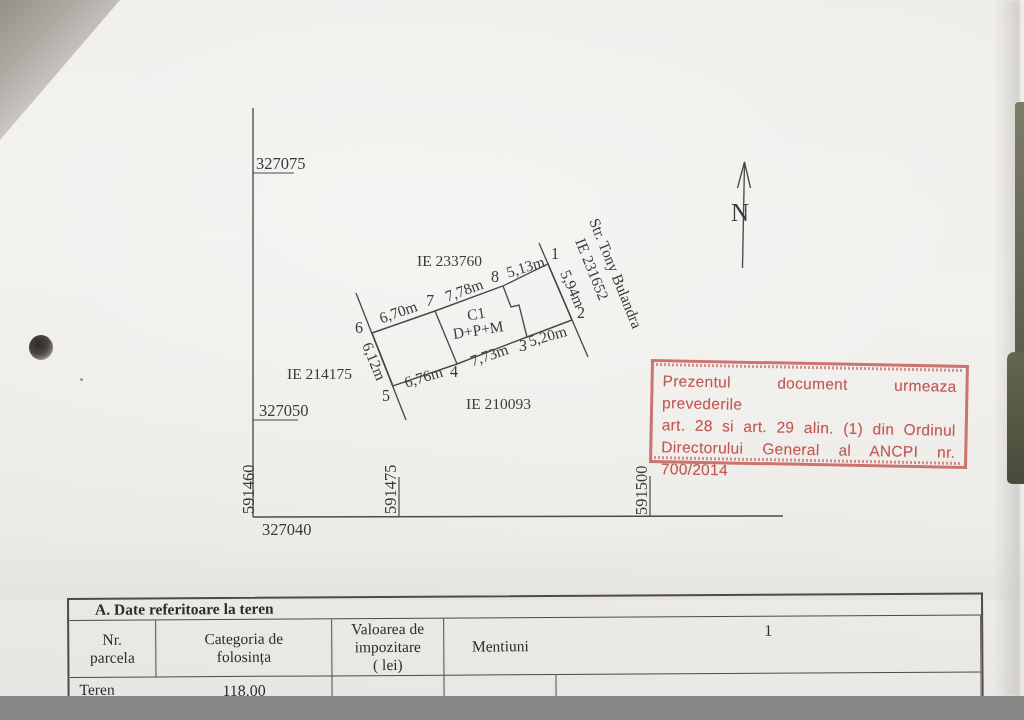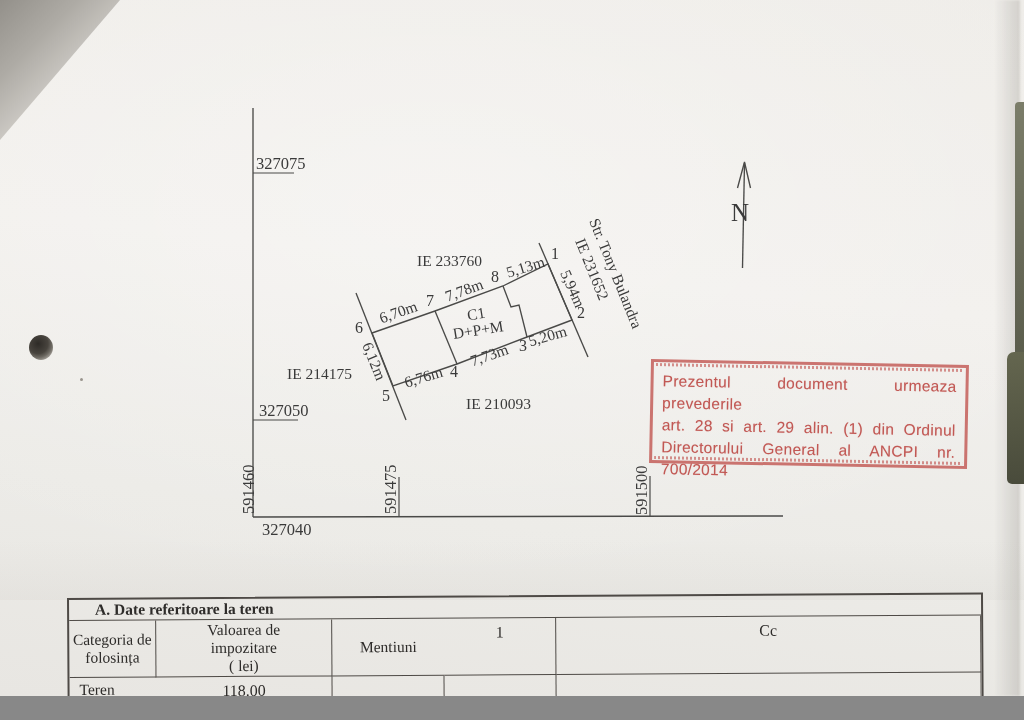--- a/index.html
+++ b/index.html
@@ -138,34 +138,37 @@
     <div class="stamp-line">art. 28 si art. 29 alin. (1) din Ordinul</div>
     <div class="stamp-line">Directorului General al ANCPI nr.</div>
     <div class="stamp-line last">700/2014</div>
   </div>
 
   <div class="tbl">
     <div class="tbl-title">A. Date referitoare la teren</div>
     <div class="tbl-grid">
 
       <div class="hc">
+        <div>Nr.</div>
+        <div>parcela</div>
+      </div>
+      <div class="hc">
         <div>Categoria de</div>
         <div>folosința</div>
       </div>
       <div class="hc">
         <div>Valoarea de</div>
         <div>impozitare</div>
         <div>( lei)</div>
       </div>
       <div class="hc lastcol">
         <div>Mentiuni</div>
       </div>
 
       <div class="dc">1</div>
-      <div class="dc">Cc</div>
       <div class="dc">118.00</div>
       <div class="dc"></div>
       <div class="mcell">
         <div class="mline">Teren  imprejmuit cu gard tabla intre 1-2, gard lemn</div>
 
       </div>
 
       <div class="pc"></div>
       <div class="pc"></div>
       <div class="pc">118.00</div>

